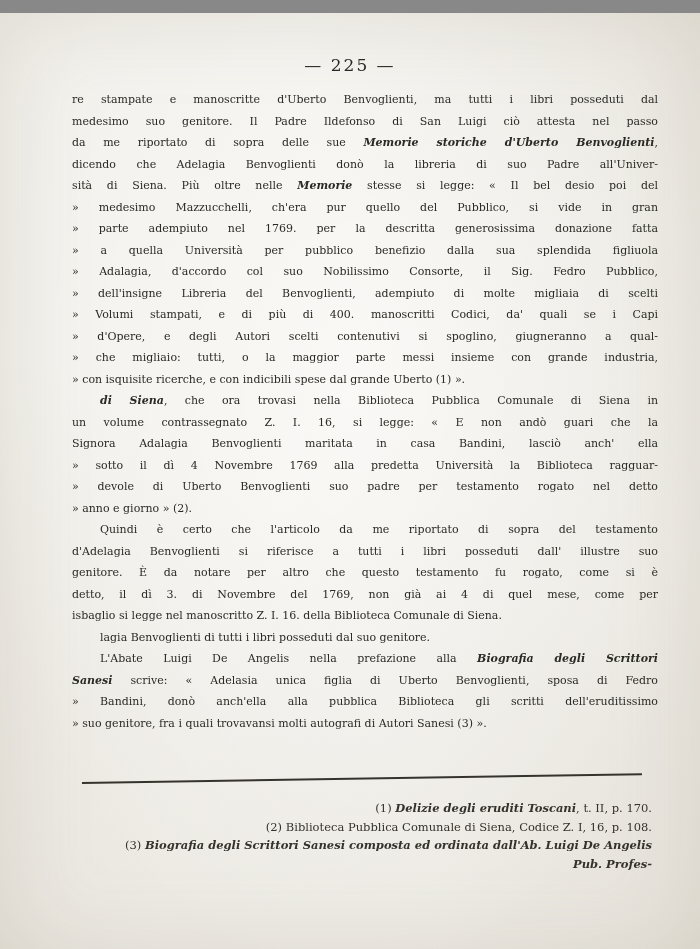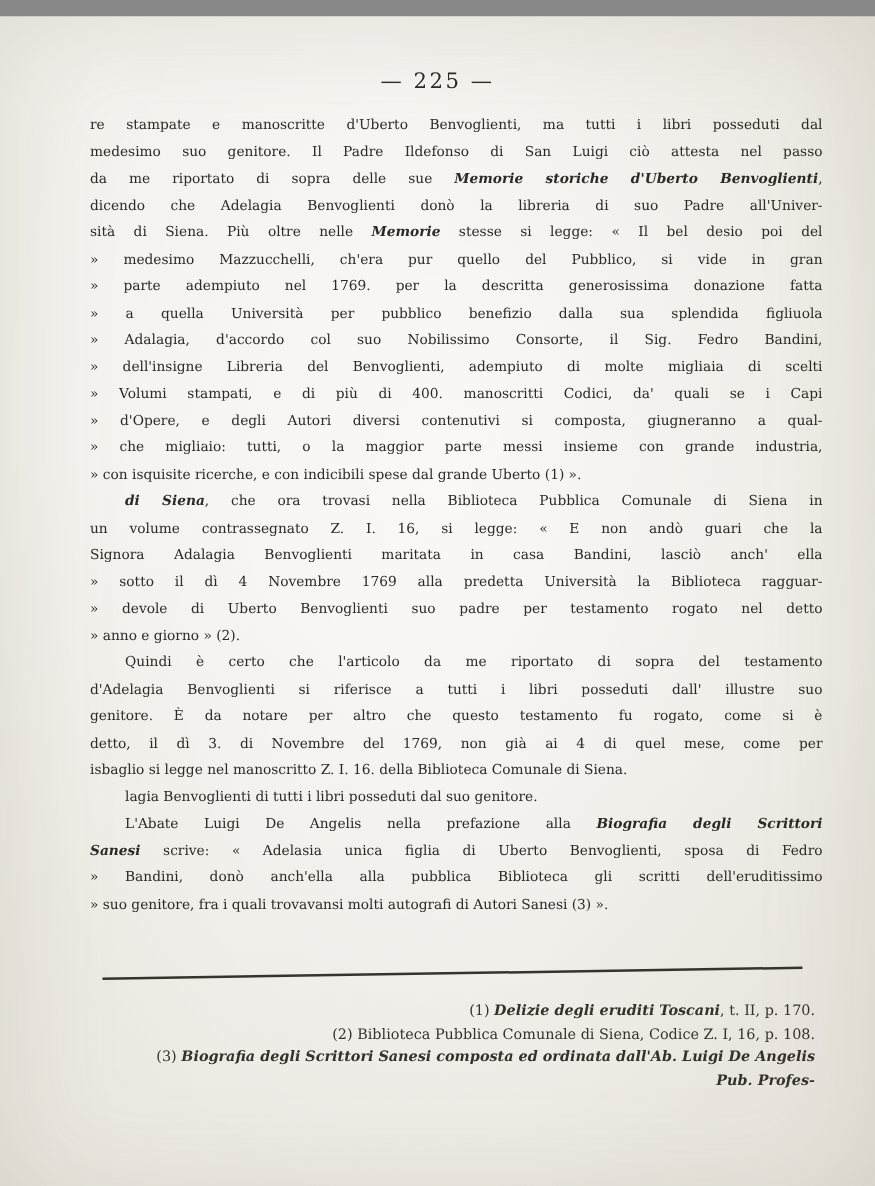--- a/index.html
+++ b/index.html
@@ -83,24 +83,24 @@
   <div class="text-block" id="body-block">
       <div class="para">
         <div class="line">re stampate e manoscritte d'Uberto Benvoglienti, ma tutti i libri posseduti dal</div>
         <div class="line">medesimo suo genitore. Il Padre Ildefonso di San Luigi ciò attesta nel passo</div>
         <div class="line">da me riportato di sopra delle sue <i>Memorie storiche d'Uberto Benvoglienti</i>,</div>
         <div class="line">dicendo che Adelagia Benvoglienti donò la libreria di suo Padre all'Univer-</div>
         <div class="line">sità di Siena. Più oltre nelle <i>Memorie</i> stesse si legge: « Il bel desio poi del</div>
         <div class="line">» medesimo Mazzucchelli, ch'era pur quello del Pubblico, si vide in gran</div>
         <div class="line">» parte adempiuto nel 1769. per la descritta generosissima donazione fatta</div>
         <div class="line">» a quella Università per pubblico benefizio dalla sua splendida figliuola</div>
-        <div class="line">» Adalagia, d'accordo col suo Nobilissimo Consorte, il Sig. Fedro Bandini,</div>
+        <div class="line">» Adalagia, d'accordo col suo Nobilissimo Consorte, il Sig. Fedro Pubblico,</div>
         <div class="line">» dell'insigne Libreria del Benvoglienti, adempiuto di molte migliaia di scelti</div>
         <div class="line">» Volumi stampati, e di più di 400. manoscritti Codici, da' quali se i Capi</div>
-        <div class="line">» d'Opere, e degli Autori diversi contenutivi si composta, giugneranno a qual-</div>
+        <div class="line">» d'Opere, e degli Autori scelti contenutivi si spoglino, giugneranno a qual-</div>
         <div class="line">» che migliaio: tutti, o la maggior parte messi insieme con grande industria,</div>
         <div class="line para-last">» con isquisite ricerche, e con indicibili spese dal grande Uberto (1) ».</div>
       </div>
       <div class="para indented">
         <div class="line"><i>di Siena</i>, che ora trovasi nella Biblioteca Pubblica Comunale di Siena in</div>
         <div class="line">un volume contrassegnato Z. I. 16, si legge: « E non andò guari che la</div>
         <div class="line">Signora Adalagia Benvoglienti maritata in casa Bandini, lasciò anch' ella</div>
         <div class="line">» sotto il dì 4 Novembre 1769 alla predetta Università la Biblioteca ragguar-</div>
         <div class="line">» devole di Uberto Benvoglienti suo padre per testamento rogato nel detto</div>
         <div class="line para-last">» anno e giorno » (2).</div>

